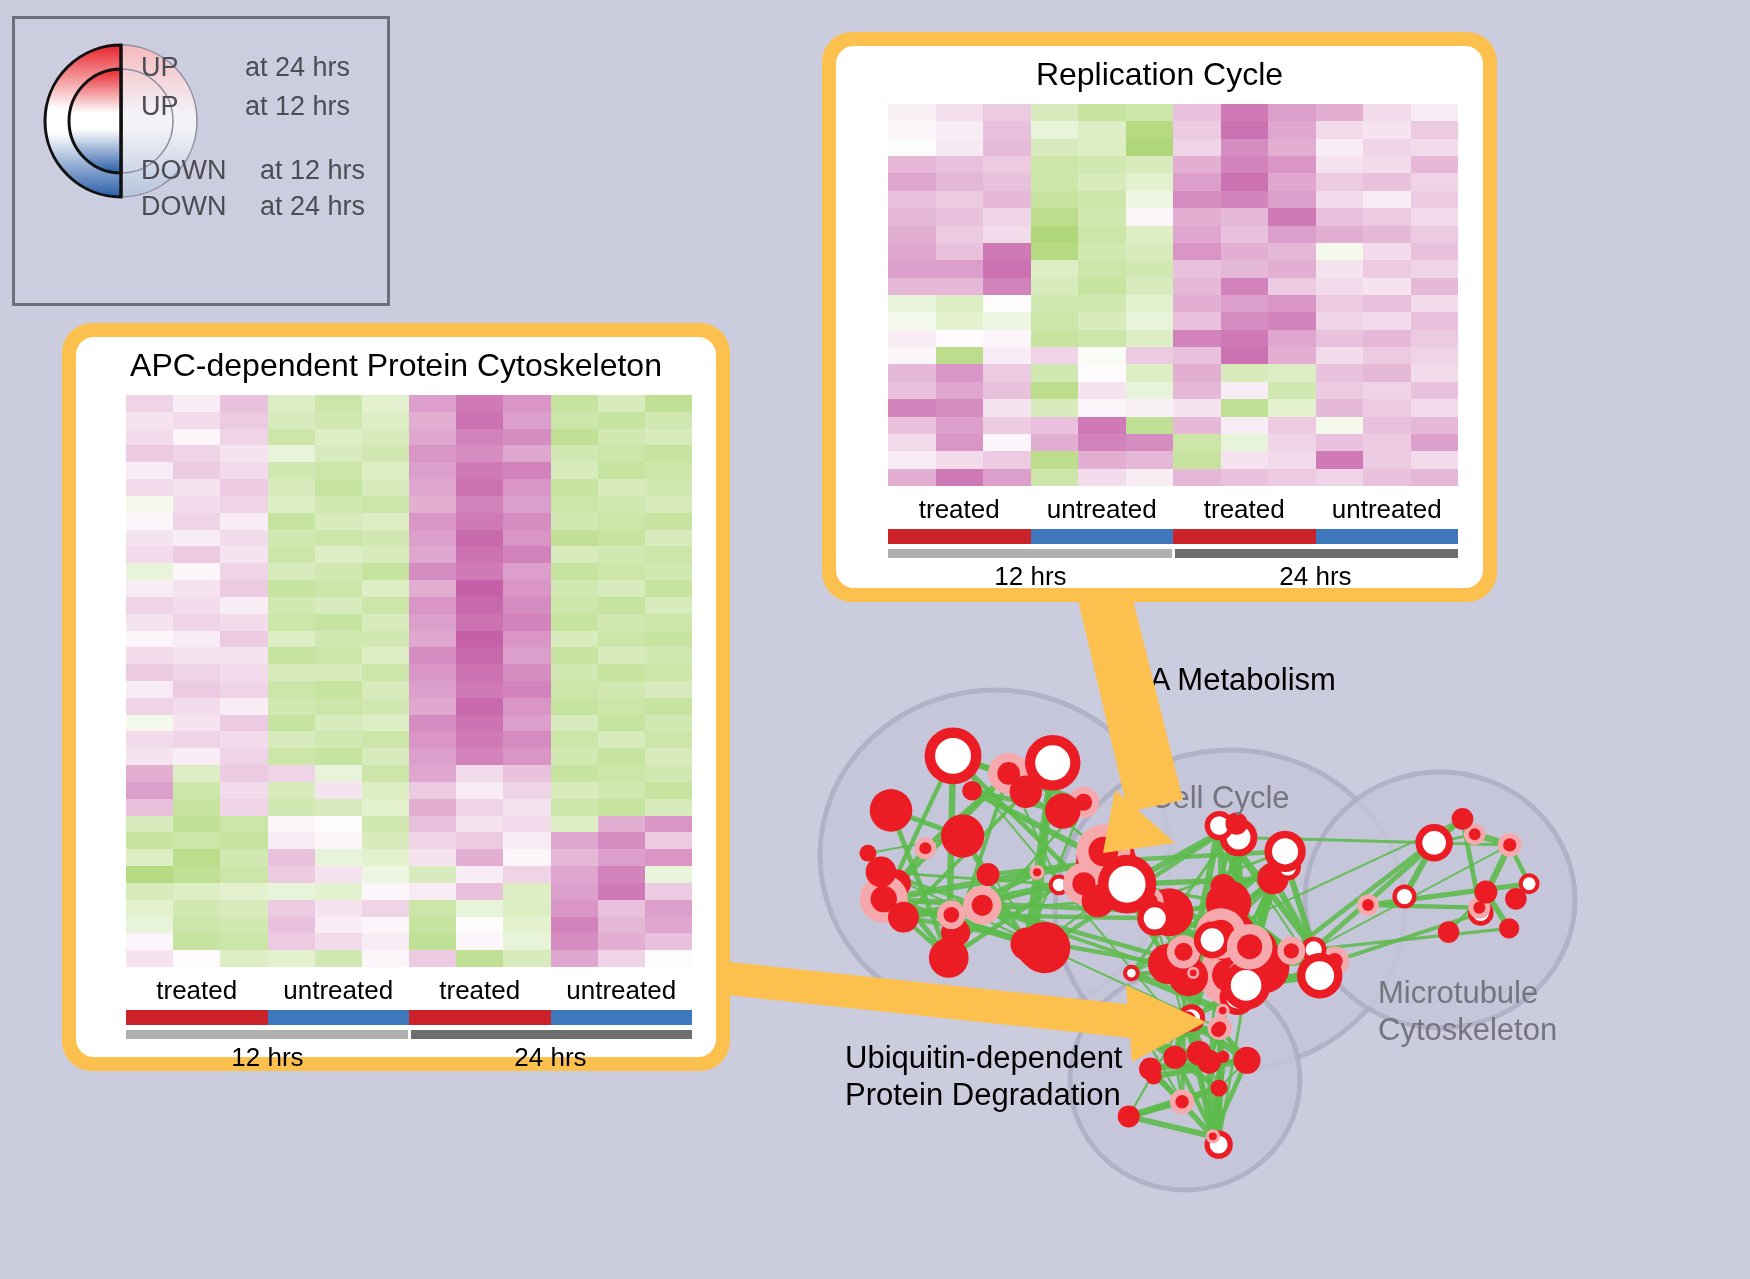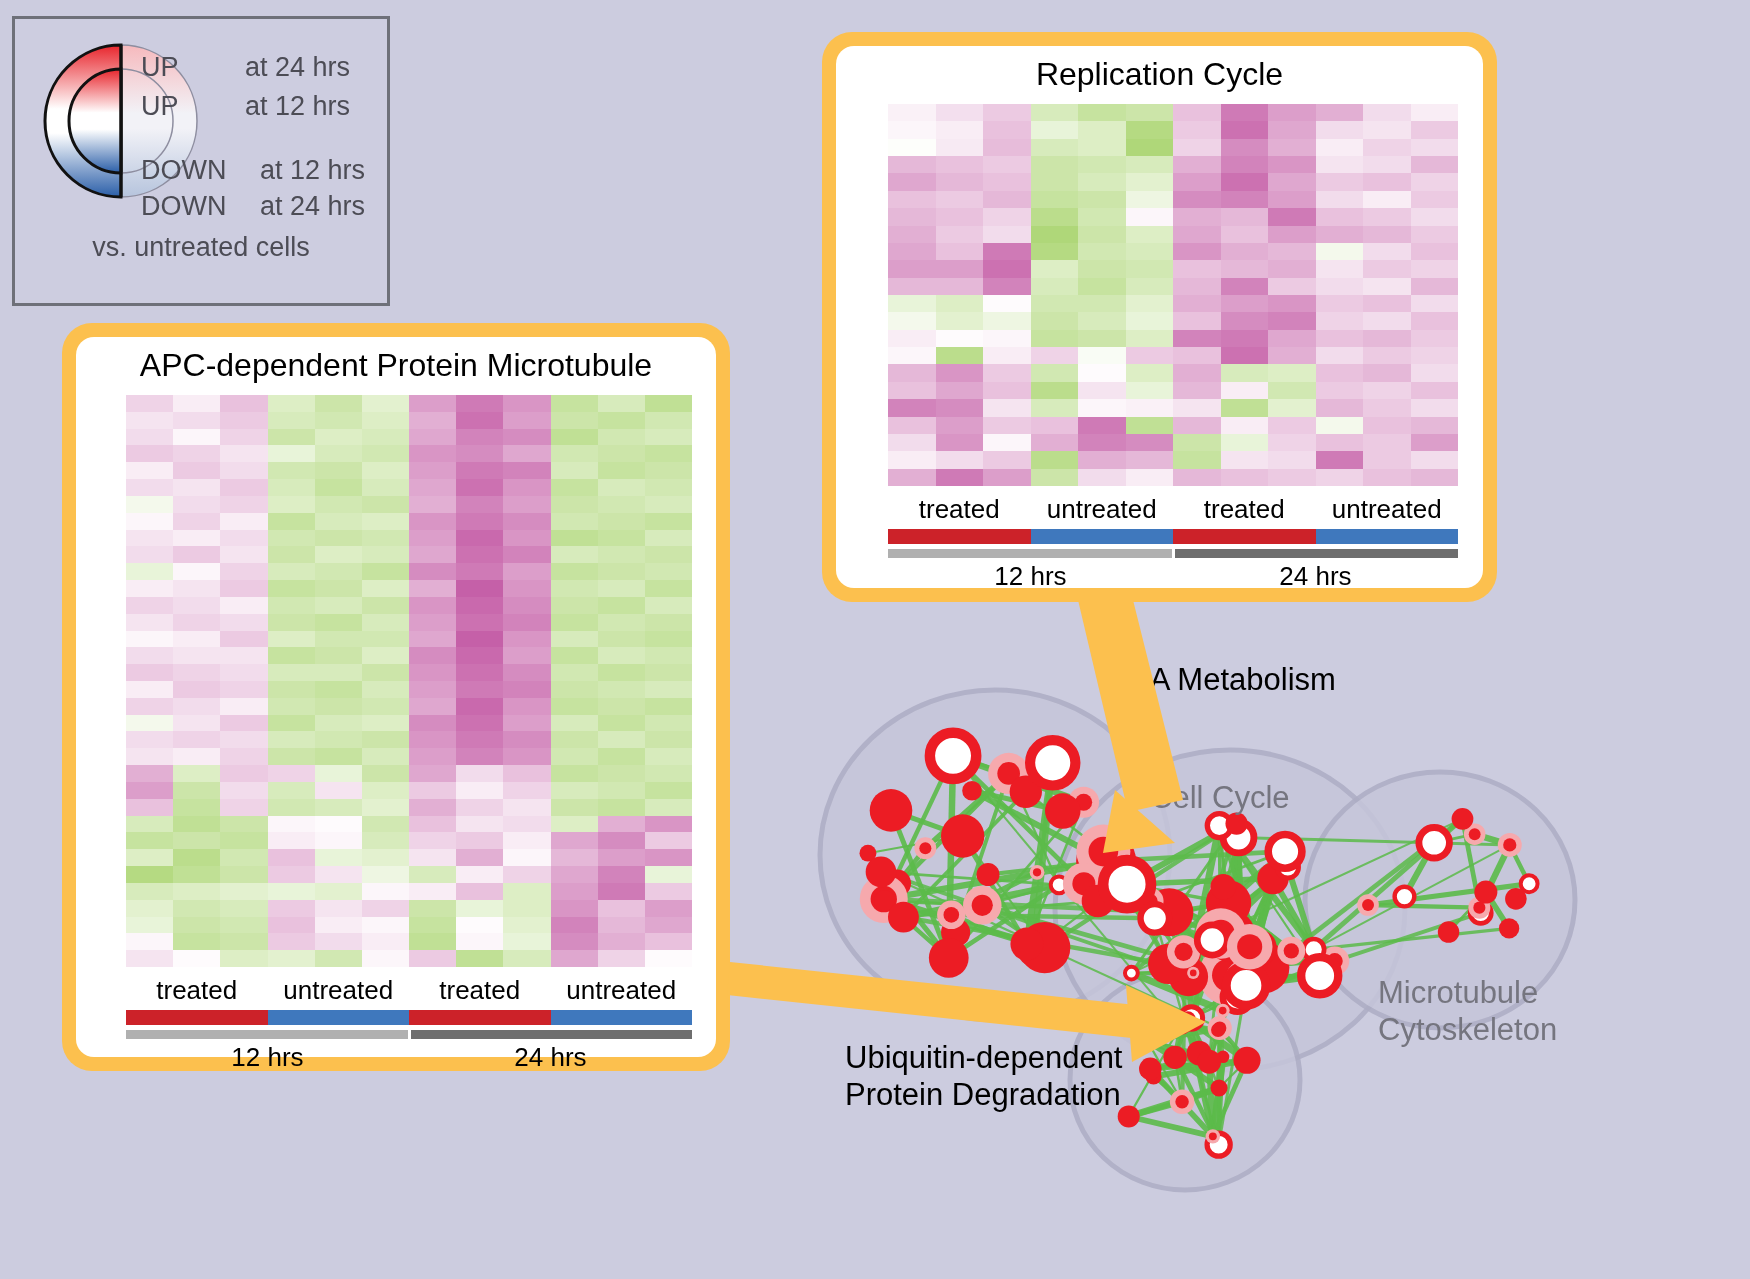--- a/index.html
+++ b/index.html
@@ -105,21 +105,20 @@
     <div class="key-line" style="left:126px;top:33px;">UP</div>
     <div class="key-line" style="left:230px;top:33px;">at 24 hrs</div>
     <div class="key-line" style="left:126px;top:72px;">UP</div>
     <div class="key-line" style="left:230px;top:72px;">at 12 hrs</div>
     <div class="key-line" style="left:126px;top:136px;">DOWN</div>
     <div class="key-line" style="left:245px;top:136px;">at 12 hrs</div>
     <div class="key-line" style="left:126px;top:172px;">DOWN</div>
     <div class="key-line" style="left:245px;top:172px;">at 24 hrs</div>
 
     <div id="key-foot">
-      <div>vs. untreated cells</div>
     </div>
   </div>
 
 
   <div class="panel" id="panel-rep">
     <div class="panel-inner">
       <div class="panel-title">Replication Cycle</div>
       <div class="heat" id="rep-heat" style="grid-template-columns: repeat(12, 1fr); grid-template-rows: repeat(22, 1fr);">
           <div class="hcell" style="background:rgb(250,241,247)"></div>
           <div class="hcell" style="background:rgb(243,223,238)"></div>
@@ -407,21 +406,21 @@
         <div class="time-labels">
           <div>12 hrs</div>
           <div>24 hrs</div>
         </div>
       </div>
     </div>
   </div>
 
   <div class="panel" id="panel-apc">
     <div class="panel-inner">
-      <div class="panel-title">APC-dependent Protein Microtubule</div>
+      <div class="panel-title">APC-dependent Protein Cytoskeleton</div>
       <div class="heat" id="apc-heat" style="grid-template-columns: repeat(12, 1fr); grid-template-rows: repeat(34, 1fr);">
           <div class="hcell" style="background:rgb(239,211,231)"></div>
           <div class="hcell" style="background:rgb(249,237,245)"></div>
           <div class="hcell" style="background:rgb(233,193,221)"></div>
           <div class="hcell" style="background:rgb(221,238,197)"></div>
           <div class="hcell" style="background:rgb(204,229,169)"></div>
           <div class="hcell" style="background:rgb(227,241,207)"></div>
           <div class="hcell" style="background:rgb(220,158,202)"></div>
           <div class="hcell" style="background:rgb(207,122,182)"></div>
           <div class="hcell" style="background:rgb(217,149,197)"></div>

